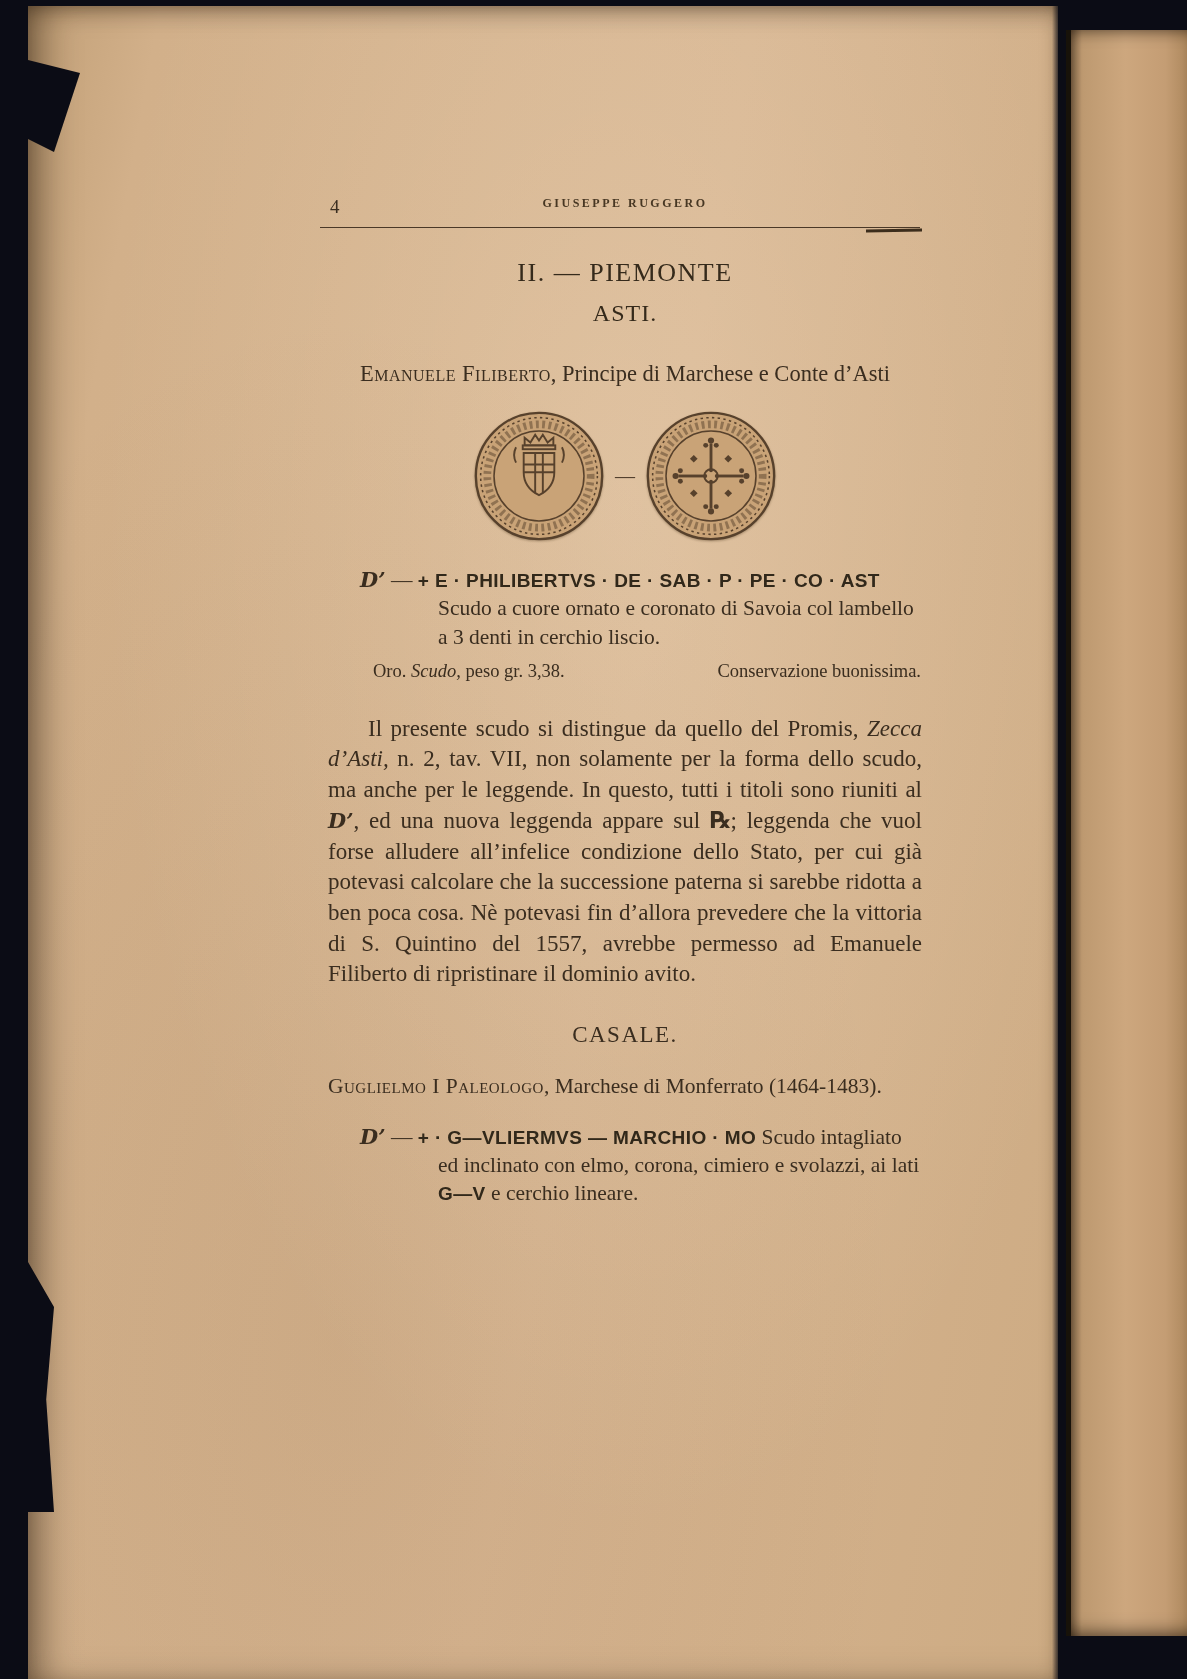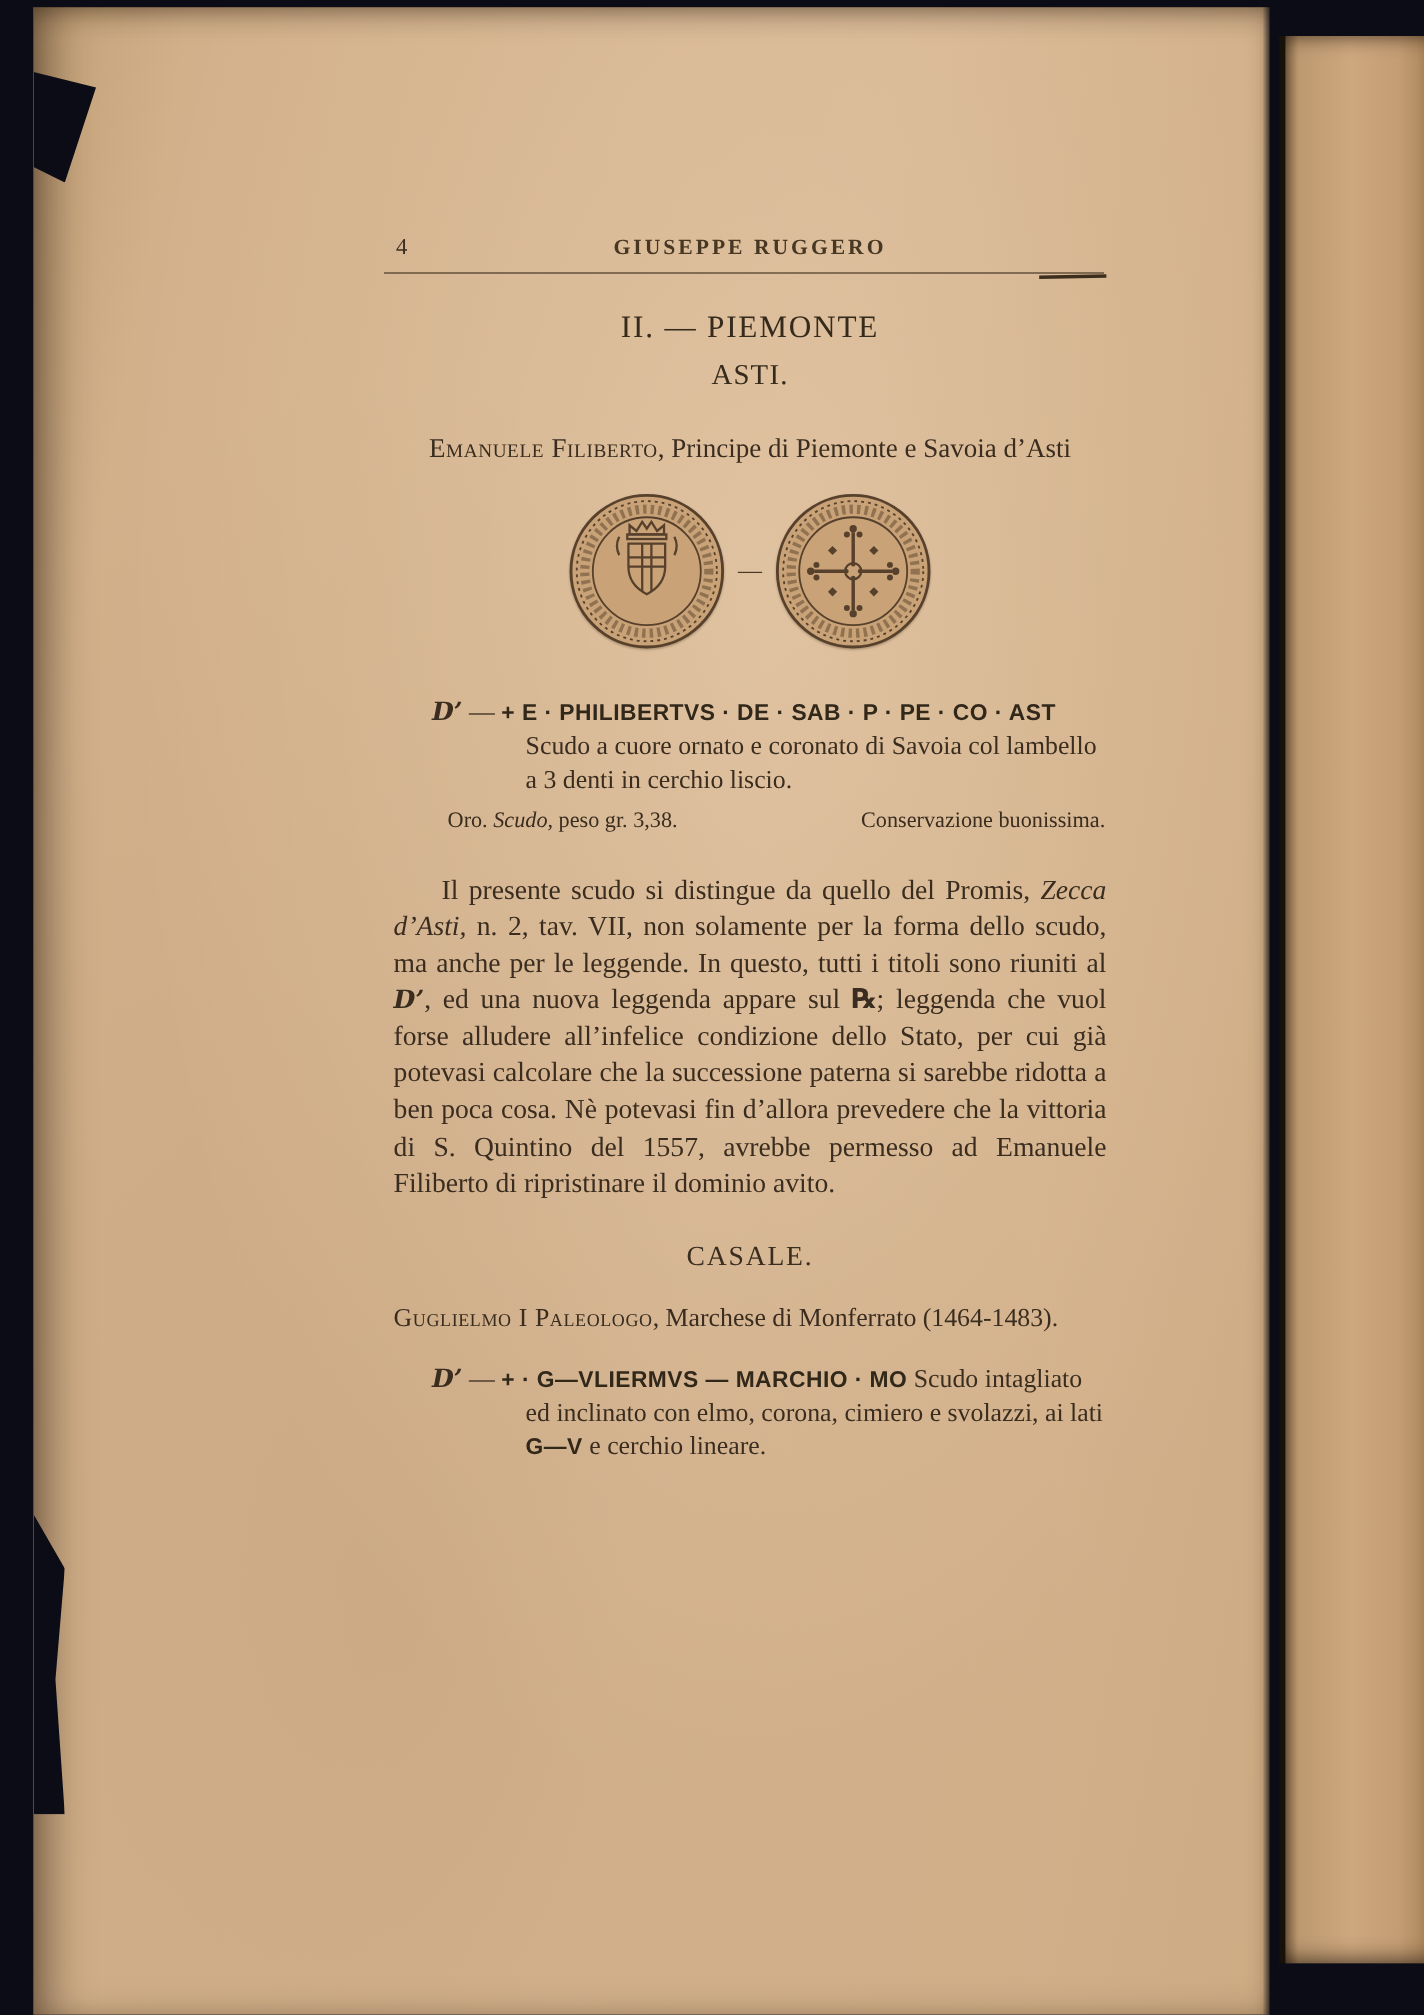--- a/index.html
+++ b/index.html
@@ -29,34 +29,34 @@
     background:linear-gradient(90deg,#7d6244 0%,#bd9970 9%,#cda77e 45%,#c49d74 78%,#a98459 100%);
     border-left:5px solid #171209;
     box-shadow:inset 0 10px 16px -10px rgba(20,12,4,0.7), inset 0 -12px 18px -10px rgba(20,12,4,0.7);
   }
   
   .content{
     position:absolute;left:300px;top:0;width:594px;color:#3a2d1f;
   }
   .header-row{position:relative;padding-top:190px;height:24px;}
   .pagenum{position:absolute;left:2px;top:190px;font-size:19px;}
-  .running-header{display:block;text-align:center;font-size:18px;letter-spacing:2.5px;color:#473723;font-weight:600;}
+  .running-header{display:block;text-align:center;font-size:12px;letter-spacing:2.5px;color:#473723;font-weight:600;}
   .rule{margin:7px 0 0 -8px;width:600px;border-top:1.6px solid #4a3827;position:relative;}
   .rule::after{content:"";position:absolute;right:-2px;top:1px;width:56px;height:3px;background:#3c2d1c;transform:skewY(-1deg);}
   .section-title{margin-top:30px;text-align:center;font-size:26px;letter-spacing:1.5px;color:#352a1b;}
   .section-subtitle{margin-top:12px;text-align:center;font-size:24px;letter-spacing:1px;color:#352a1b;}
   .ruler-line{margin-top:34px;text-align:center;font-size:22.5px;}
   .smallcaps{font-variant:small-caps;letter-spacing:0.5px;}
   .ruler-dates{margin-top:4px;text-align:center;font-size:21px;}
   
   .coins-row{margin-top:22px;display:flex;justify-content:center;align-items:center;gap:9px;}
   .coin{display:block;filter:drop-shadow(0 1px 1px rgba(60,40,15,0.35));}
   .coin-sep{font-size:20px;color:#4a3827;}
   
-  .entries{margin-top:36px;font-size:21.5px;line-height:1.32;}
+  .entries{margin-top:23px;font-size:21.5px;line-height:1.32;}
   .entry{padding-left:110px;text-indent:-78px;margin-top:6px;}
   .mark{font-style:italic;font-weight:700;font-size:21px;font-family:"DejaVu Serif","Liberation Serif",serif;}
   .mark-r{font-family:"DejaVu Serif","DejaVu Sans",serif;font-weight:600;}
   .legend{font-family:"Liberation Sans",sans-serif;font-weight:700;font-size:19px;letter-spacing:0.4px;color:#31281a;}
   .metal-row{margin:8px 0 0 45px;width:548px;display:flex;justify-content:space-between;font-size:18.5px;}
   
   .body-par{margin:30px 0 0 0;font-size:23px;line-height:1.33;text-align:justify;text-indent:40px;}
   
   .casale-heading{margin-top:32px;text-align:center;font-size:23px;letter-spacing:1.5px;}
   .casale-ruler{margin-top:26px;text-align:left;font-size:21.5px;}
@@ -71,21 +71,21 @@
 
     <div class="header-row">
       <span class="pagenum">4</span>
       <span class="running-header">GIUSEPPE RUGGERO</span>
     </div>
     <div class="rule"></div>
 
     <div class="section-title">II. — PIEMONTE</div>
     <div class="section-subtitle">ASTI.</div>
 
-    <div class="ruler-line"><span class="smallcaps">Emanuele Filiberto</span><span>, Principe di Piemonte e Savoia d’Asti</span></div>
+    <div class="ruler-line"><span class="smallcaps">Emanuele Filiberto</span><span>, Principe di Marchese e Conte d’Asti</span></div>
 
     <div class="coins-row">
       <svg class="coin" width="134" height="134" viewBox="0 0 140 140">
         <circle cx="70" cy="70" r="66" fill="#c9a377" stroke="#57412c" stroke-width="2.5"></circle>
         <circle cx="70" cy="70" r="61" fill="none" stroke="#57412c" stroke-width="1.6" stroke-dasharray="2.5 3.5"></circle>
         <circle cx="70" cy="70" r="54" fill="none" stroke="#57412c" stroke-width="8" stroke-dasharray="3 3.6" opacity="0.5"></circle>
         <circle cx="70" cy="70" r="47" fill="none" stroke="#57412c" stroke-width="1.6"></circle>
         <g stroke="#57412c" stroke-width="2" fill="none">
           <path d="M55,38 L55,30 L61,35 L66,27 L70,33 L74,27 L79,35 L85,30 L85,38 Z"></path>
           <rect x="53" y="38" width="34" height="4"></rect>

